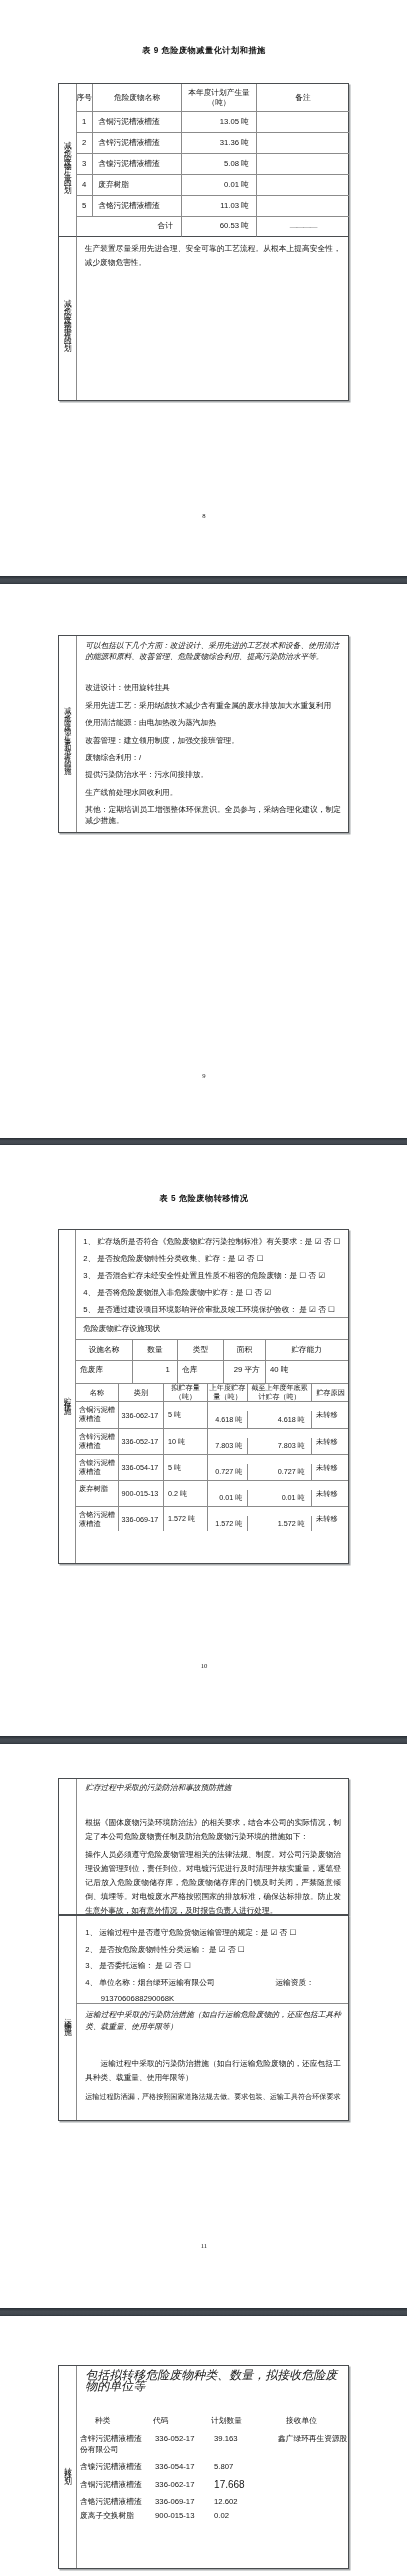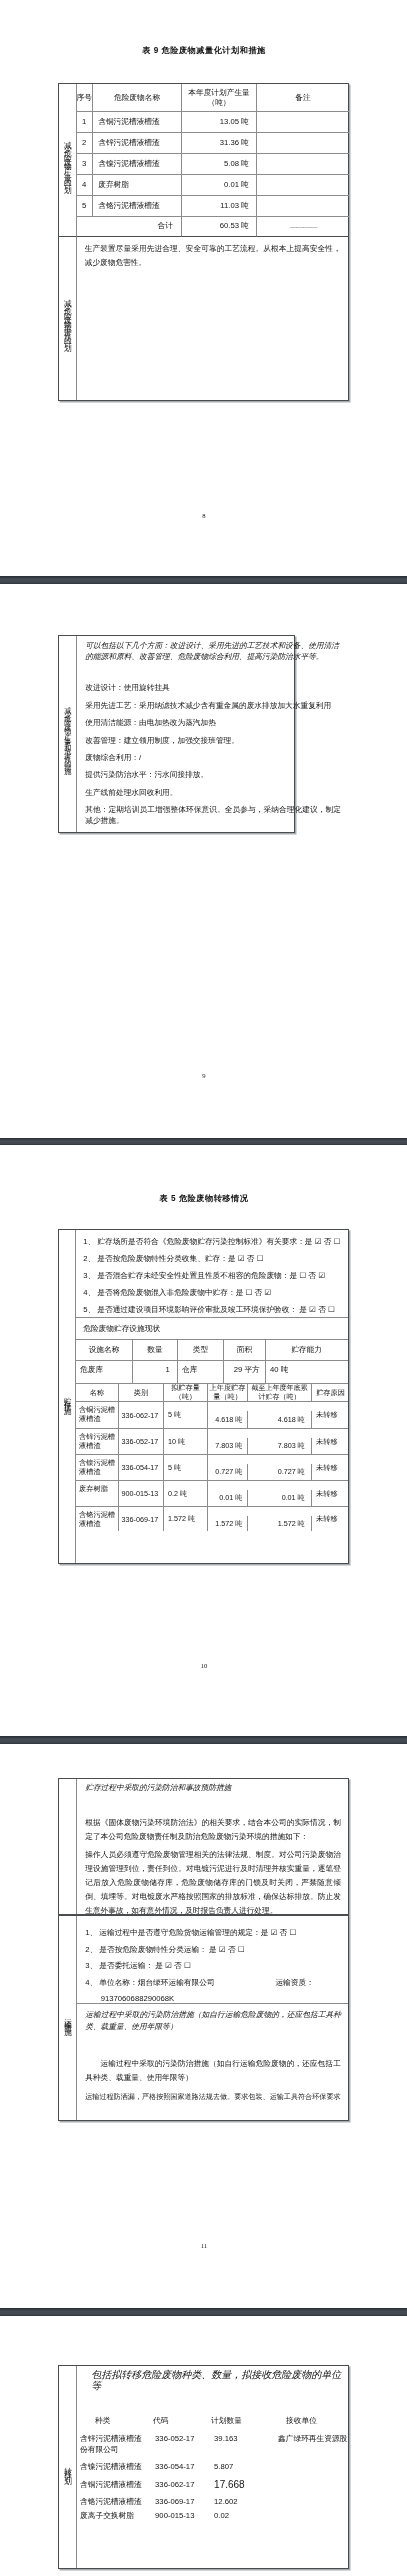--- a/index.html
+++ b/index.html
@@ -108,21 +108,21 @@
       <span class="vtx ls8">减少危险废物危害性的计划</span>
     </div>
     <div class="c para" style="grid-column:2/6; padding:5.2px 8.2px 0 8.2px;">生产装置尽量采用先进合理、安全可靠的工艺流程。从根本上提高安全性，减少废物危害性。</div>
   </div>
 
   <div class="pagenum" style="top:511px">8</div>
 </div>
 <div class="sep"></div>
 
 <div class="page" style="height:554px">
-  <div class="tbl" id="t9" style="top:51px; left:58px; width:237px; grid-template-columns:18px 271px; grid-template-rows:196px;">
+  <div class="tbl" id="t9" style="top:51px; left:58px; width:291px; grid-template-columns:18px 271px; grid-template-rows:196px;">
     <div class="c br vcell">
       <span class="vtx ls8" style="font-size:7.2px">减少危险废物产生量和危害性的措施</span>
     </div>
     <div class="c" style="padding:5.2px 7.2px 0 8.2px;">
       <div class="italic" style="font-size:7.7px; line-height:10.8px; margin-bottom:20.6px;">可以包括以下几个方面：改进设计、采用先进的工艺技术和设备、使用清洁的能源和原料、改善管理、危险废物综合利用、提高污染防治水平等。</div>
       <div class="ln">改进设计：使用旋转挂具</div>
       <div class="ln">采用先进工艺：采用纳滤技术减少含有重金属的废水排放加大水重复利用</div>
       <div class="ln">使用清洁能源：由电加热改为蒸汽加热</div>
       <div class="ln">改善管理：建立领用制度，加强交接班管理。</div>
       <div class="ln">废物综合利用：/</div>
@@ -262,21 +262,21 @@
   <div class="pagenum" style="top:497px">11</div>
 </div>
 <div class="sep"></div>
 
 <div class="page" style="height:570px">
   <div class="tbl" id="t8" style="top:49px; left:58px; width:291px; grid-template-columns:18px 271px; grid-template-rows:202px;">
     <div class="c br vcell">
       <span class="vtx ls6">转移计划</span>
     </div>
     <div class="c" style="padding:4.1px 3.1px 0 3.1px;">
-      <div class="italic" style="font-size:10px; line-height:10.8px; padding-left:5.2px;margin-left:6px;">包括拟转移危险废物种类、数量，拟接收危险废物的单位等</div>
+      <div class="italic" style="font-size:12px; line-height:10.8px; padding-left:5.2px;">包括拟转移危险废物种类、数量，拟接收危险废物的单位等</div>
 
       <div class="subgrid" style="grid-template-columns:73px 58px 75px 59px; margin-top:25px; height:auto;">
         <div style="font-size:7.7px; line-height:10.8px; padding-left:15px;">种类</div>
         <div style="font-size:7.7px; line-height:10.8px;">代码</div>
         <div style="font-size:7.7px; line-height:10.8px;">计划数量</div>
         <div style="font-size:7.7px; line-height:10.8px;">接收单位</div>
       </div>
 
       <div class="subgrid" style="grid-template-columns:75px 59px 64px 67px; margin-top:6.7px; height:auto;">
         <div style="font-size:7.7px; line-height:10.8px;">含锌污泥槽液槽渣</div>

